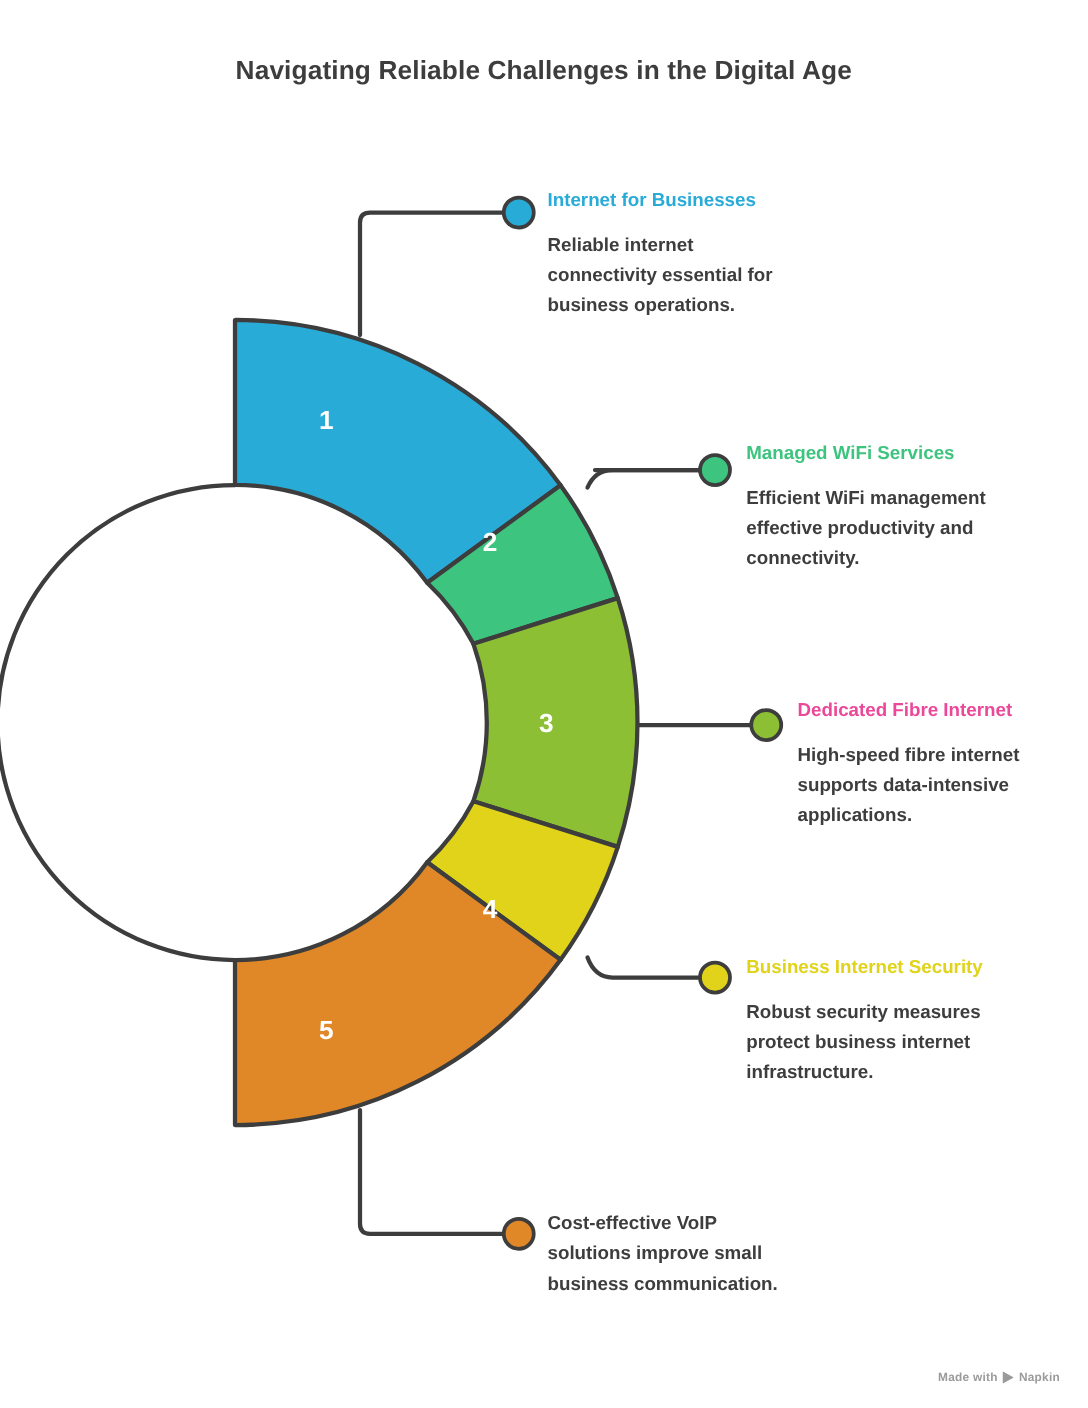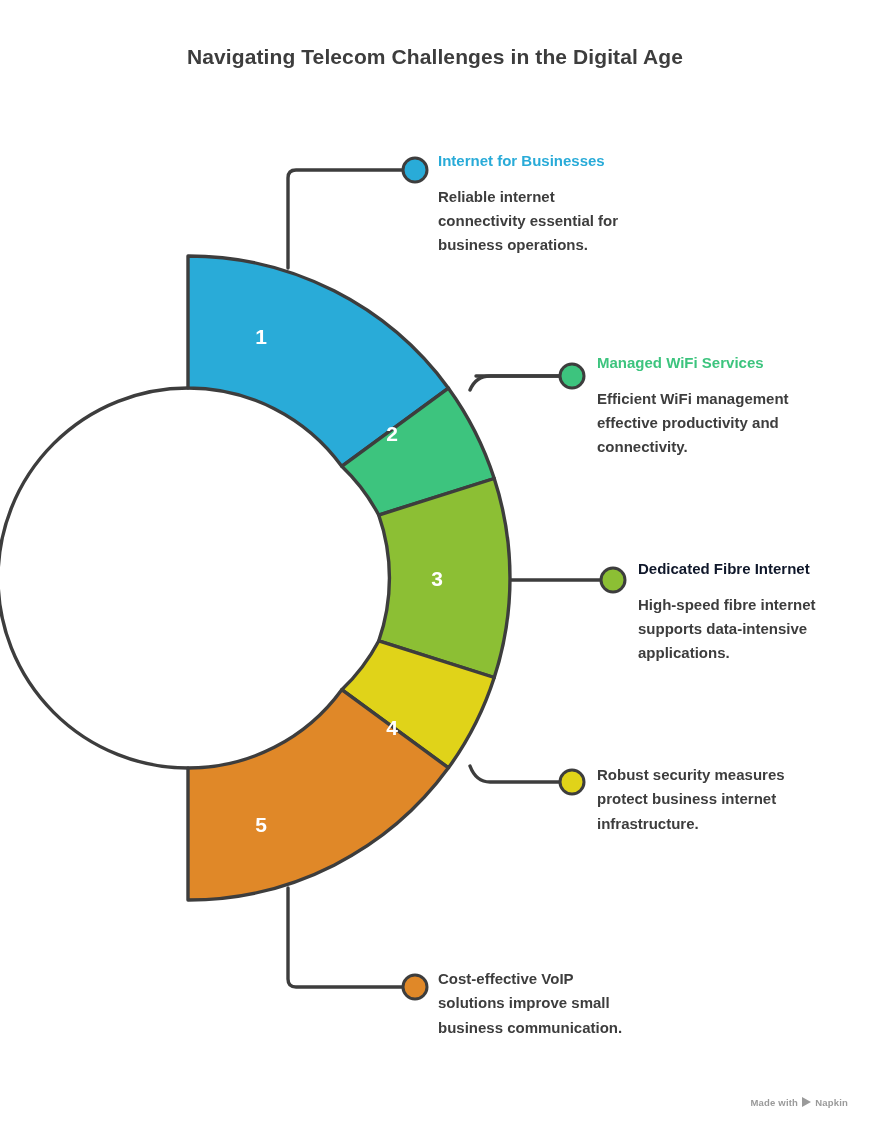--- a/index.html
+++ b/index.html
@@ -95,21 +95,21 @@
     color: #9a9a9a;
     letter-spacing: 0.2px;
   }
   .watermark svg { display: block; }
 </style>
 </head>
 <body>
 
 <div id="infographic-root">
 
-  <div class="chart-title">Navigating Telecom Challenges in the Digital Age</div>
+  <div class="chart-title">Navigating Reliable Challenges in the Digital Age</div>
 
   <svg class="donut-layer" viewBox="0 0 870 1126" width="870" height="1126" xmlns="http://www.w3.org/2000/svg">
 
     <g fill="none" stroke="#3d3d3d" stroke-width="3.4" stroke-linecap="round" stroke-linejoin="round">
       <path d="M 288 268 L 288 178 Q 288 170 296 170 L 406 170"></path>
       <path d="M 476 376 L 562 376 Q 570 376 570 384 L 570 376"></path>
       <path d="M 470 390 Q 476 376 490 376 L 562 376"></path>
       <path d="M 505 580 L 603 580"></path>
       <path d="M 470 766 Q 476 782 490 782 L 562 782"></path>
       <path d="M 288 888 L 288 979 Q 288 987 296 987 L 406 987"></path>
@@ -169,25 +169,26 @@
     <p class="callout-title" style="color:#29abd8">Internet for Businesses</p>
     <p class="callout-desc">Reliable internet connectivity essential for business operations.</p>
   </div>
 
   <div class="callout" id="callout-2">
     <p class="callout-title" style="color:#3dc47e">Managed WiFi Services</p>
     <p class="callout-desc">Efficient WiFi management effective productivity and connectivity.</p>
   </div>
 
   <div class="callout" id="callout-3">
-    <p class="callout-title" style="color:#0f172a">Dedicated Fibre Internet</p>
+    <p class="callout-title" style="color:#ec4899">Dedicated Fibre Internet</p>
     <p class="callout-desc">High-speed fibre internet supports data-intensive applications.</p>
   </div>
 
   <div class="callout" id="callout-4">
+    <p class="callout-title" style="color:#e0d319">Business Internet Security</p>
     <p class="callout-desc">Robust security measures protect business internet infrastructure.</p>
   </div>
 
   <div class="callout" id="callout-5">
     <p class="callout-desc">Cost-effective VoIP solutions improve small business communication.</p>
   </div>
 
   <div class="watermark">
     <span>Made with</span>
     <span>

